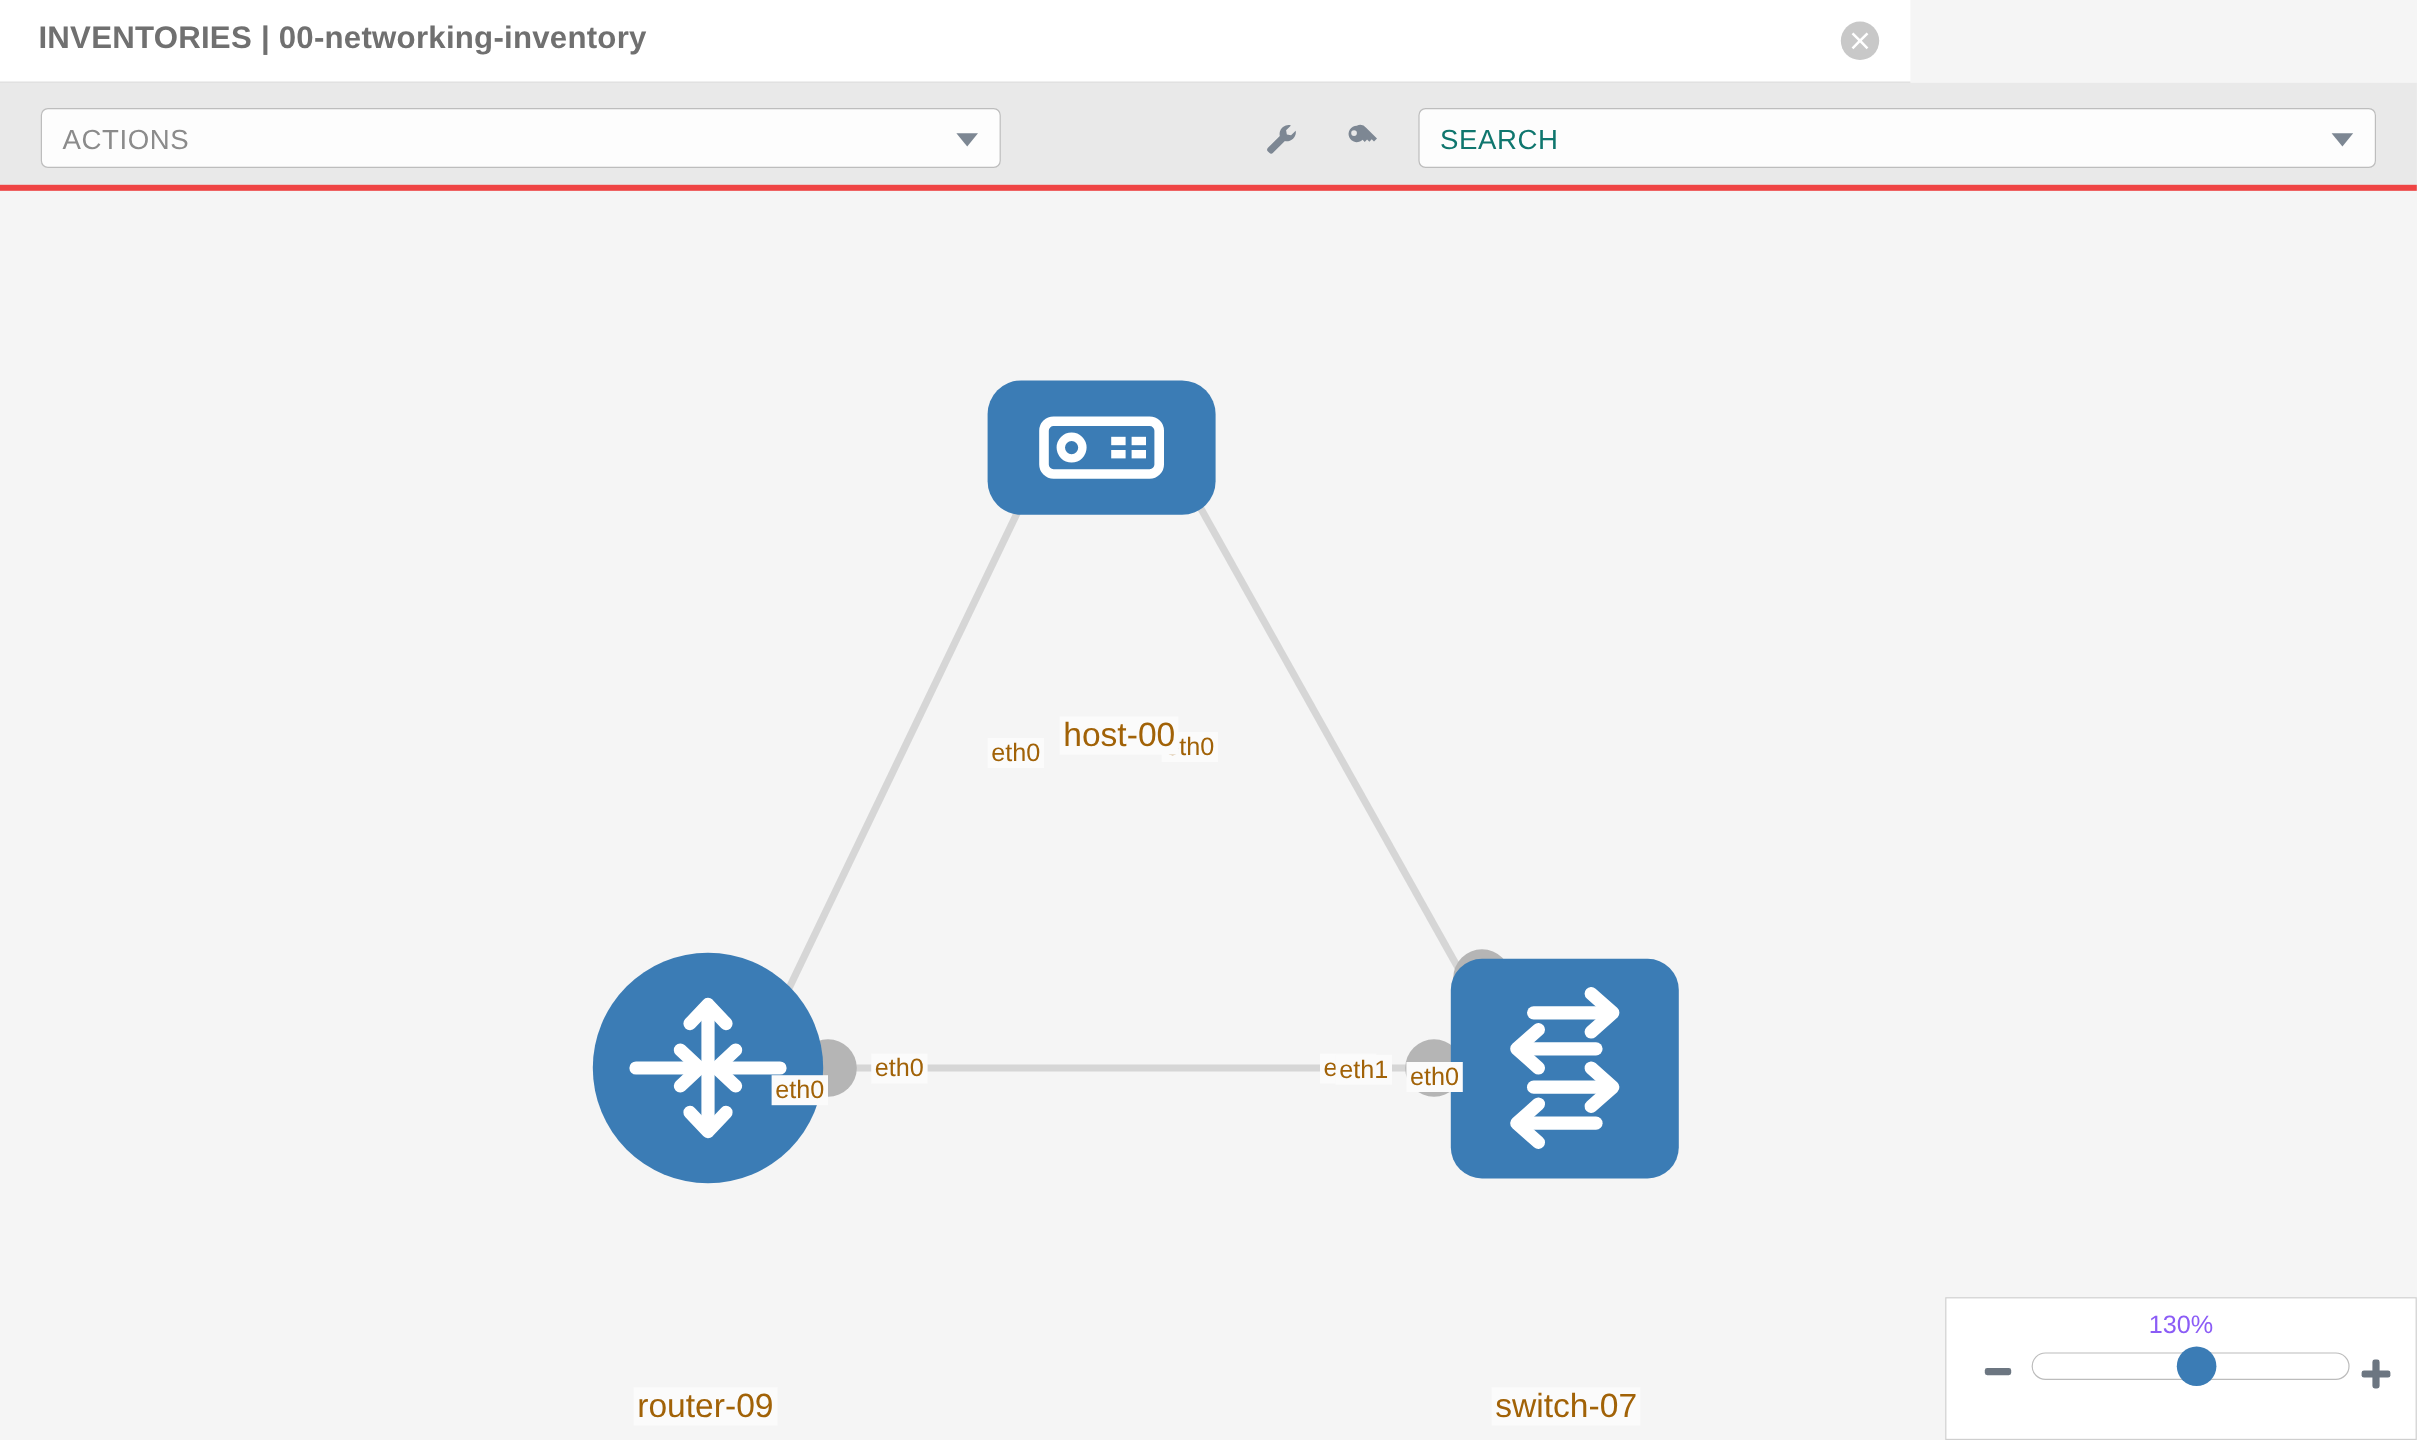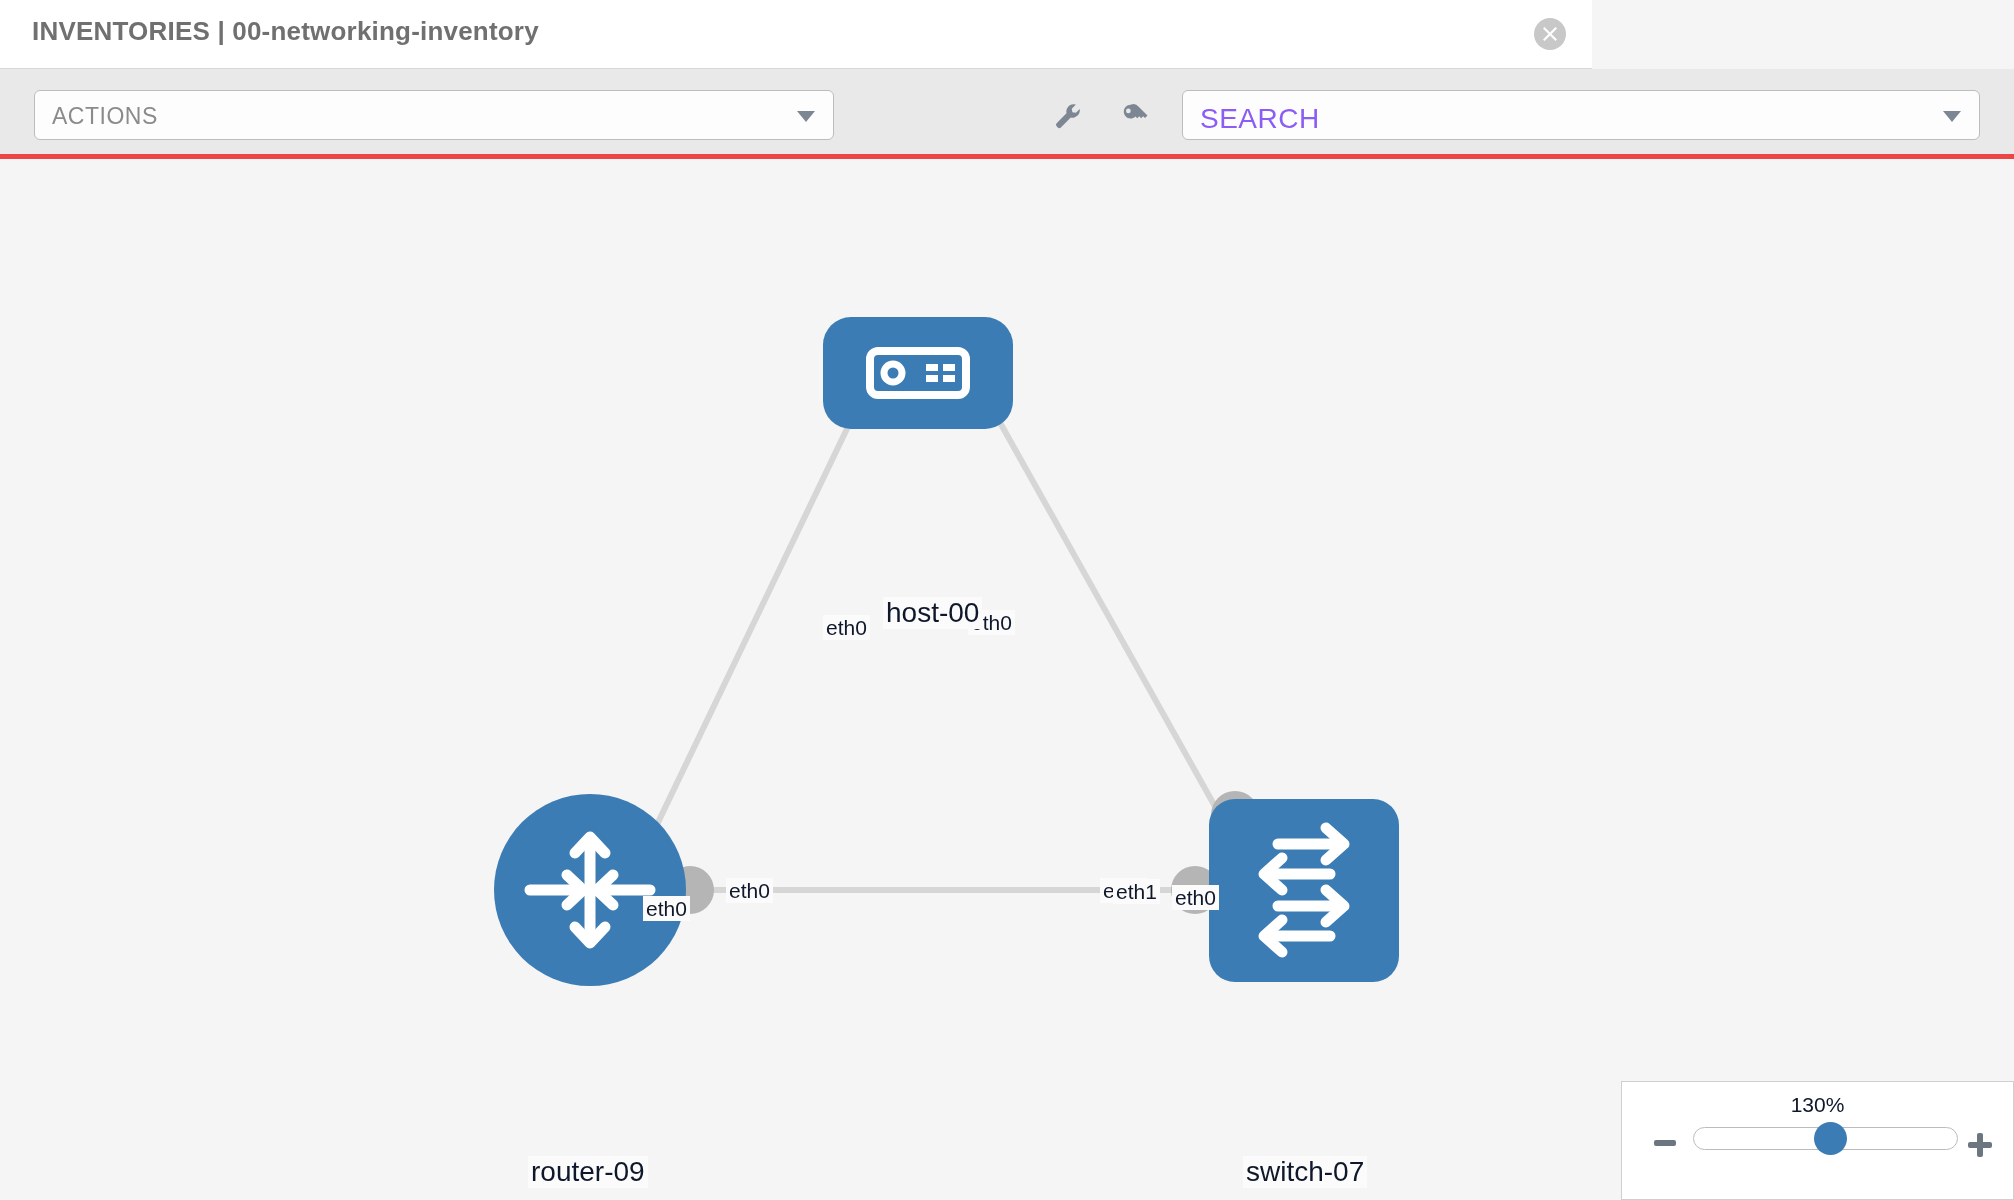--- a/index.html
+++ b/index.html
@@ -72,38 +72,38 @@
   .search-select {
     position: absolute; left: 1182px; top: 21px;
     width: 798px; height: 50px;
     background: #fdfdfd;
     border: 1px solid #bdbdbd;
     border-radius: 6px;
     cursor: text;
   }
   .search-label {
     position: absolute; left: 17px; top: 12px;
-    font-size: 28px; color: #8b5cf6;
+    font-size: 23px; color: #0f766e;
     letter-spacing: 0.5px;
   }
 
   
   .canvas {
     position: absolute; top: 160px; left: 0;
     width: 2014px; height: 1040px;
     background: #f5f5f5;
     overflow: hidden;
   }
   .topology-svg { position: absolute; top: 0; left: 0; }
 
   
   .lbl {
     position: absolute;
     background: #fbfbfb;
-    color: #0f172a;
+    color: #a16207;
     white-space: nowrap;
     line-height: 1;
   }
   .lbl-node {
     font-size: 28px;
     padding: 2px 3px;
   }
   .lbl-port {
     font-size: 21px;
     padding: 2px 3px;
@@ -113,21 +113,21 @@
   .zoom-panel {
     position: absolute;
     left: 1621px; top: 1081px;
     width: 393px; height: 119px;
     background: #ffffff;
     border: 1px solid #cfcfcf;
   }
   .zoom-level {
     position: absolute; top: 11px; left: 0; width: 100%;
     text-align: center;
-    font-size: 21px; color: #0f172a;
+    font-size: 21px; color: #8b5cf6;
   }
   .zoom-minus, .zoom-plus {
     position: absolute; top: 48px;
     color: #6c7681; cursor: pointer;
   }
   .zoom-minus { left: 30px; }
   .zoom-plus  { right: 18px; }
   .zoom-track {
     position: absolute; left: 71px; top: 45px;
     width: 265px; height: 23px;

